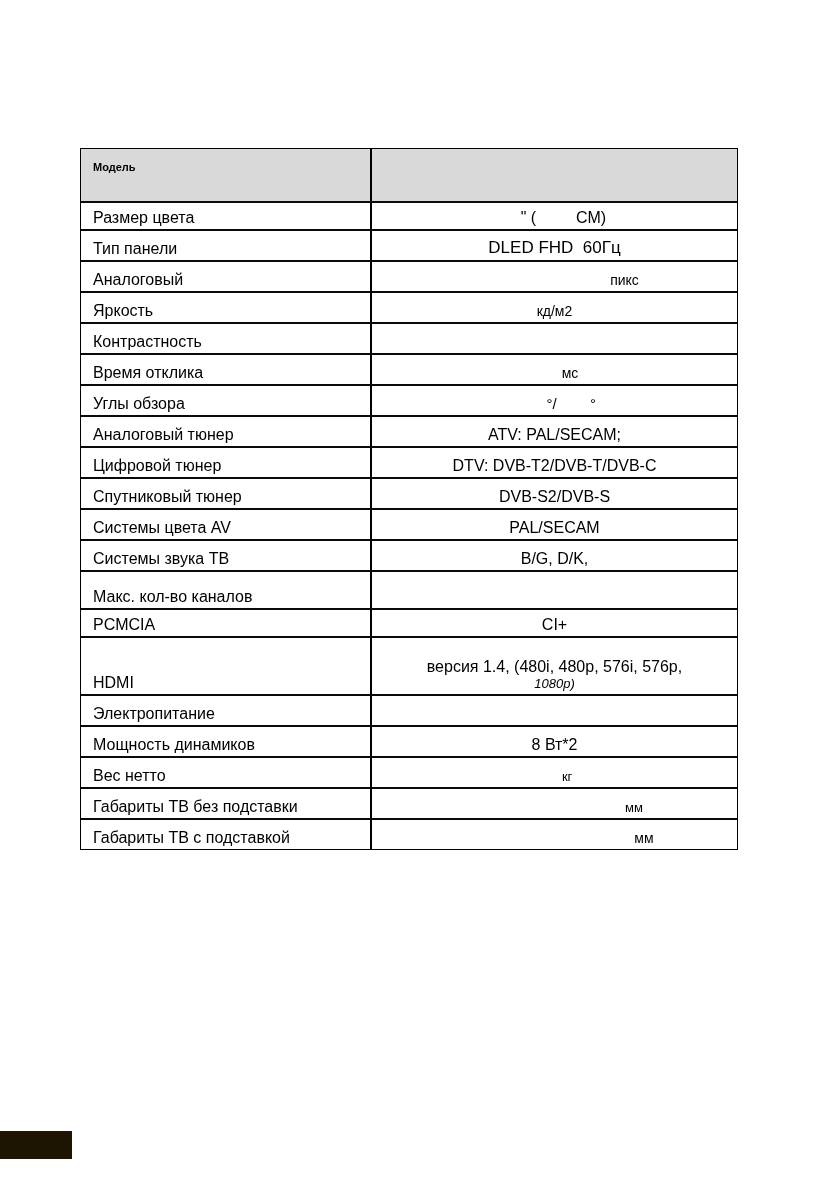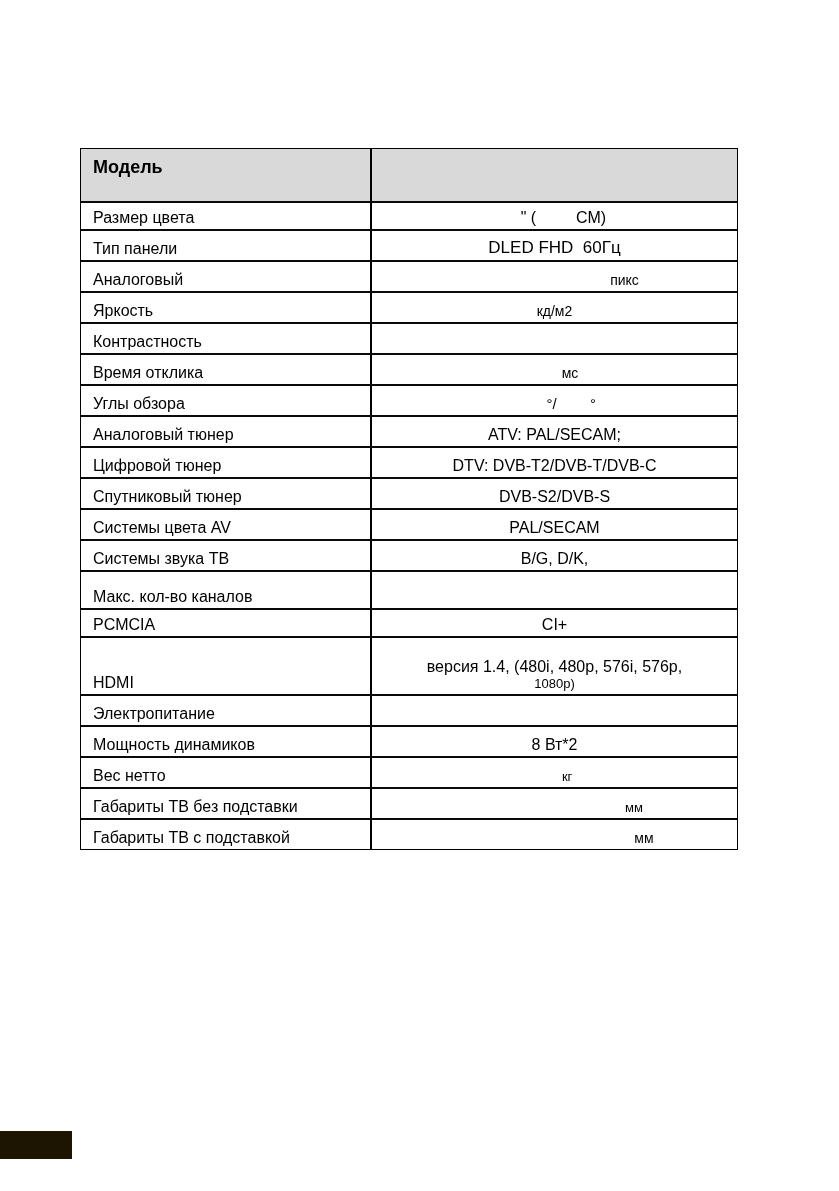--- a/index.html
+++ b/index.html
@@ -17,30 +17,30 @@
   .row { display:flex; width:100%; border-top:2px solid #0a0a0a; }
   .row.header-row { border-top:none; height:52px; background:var(--header-bg,#d9d9d9); }
   .col-label {
     width:291px; flex:0 0 291px;
     border-right:2.5px solid #000;
     display:flex; align-items:flex-end;
     padding:0 4px 2px 12px;
     font-size:16px; line-height:1.15;
     white-space:nowrap; overflow:hidden;
   }
-  .header-row .col-label { align-items:center; font-weight:bold; font-size:18px; padding-bottom:16px; }
+  .header-row .col-label { align-items:center; font-weight:bold; font-size:11px; padding-bottom:16px; }
   .col-value {
     flex:1 1 auto;
     display:flex; flex-direction:column; justify-content:flex-end; align-items:center;
     padding-bottom:2px;
     font-size:16px; line-height:1.2;
     text-align:center;
   }
   .col-value span { white-space:pre; }
-  .value-line2 { font-size:13px; }
+  .value-line2 { font-size:13px;font-style:italic; }
   
   .rows-host .row { height:31px; }
   .rows-host .row:nth-child(1)  { height:28px; }
   .rows-host .row:nth-child(13) { height:38px; }
   .rows-host .row:nth-child(14) { height:28px; }
   .rows-host .row:nth-child(15) { height:58px; }
   
   .rows-host .row:nth-child(2)  .col-value { font-size:17px; }
   .rows-host .row:nth-child(3)  .col-value,
   .rows-host .row:nth-child(4)  .col-value,

